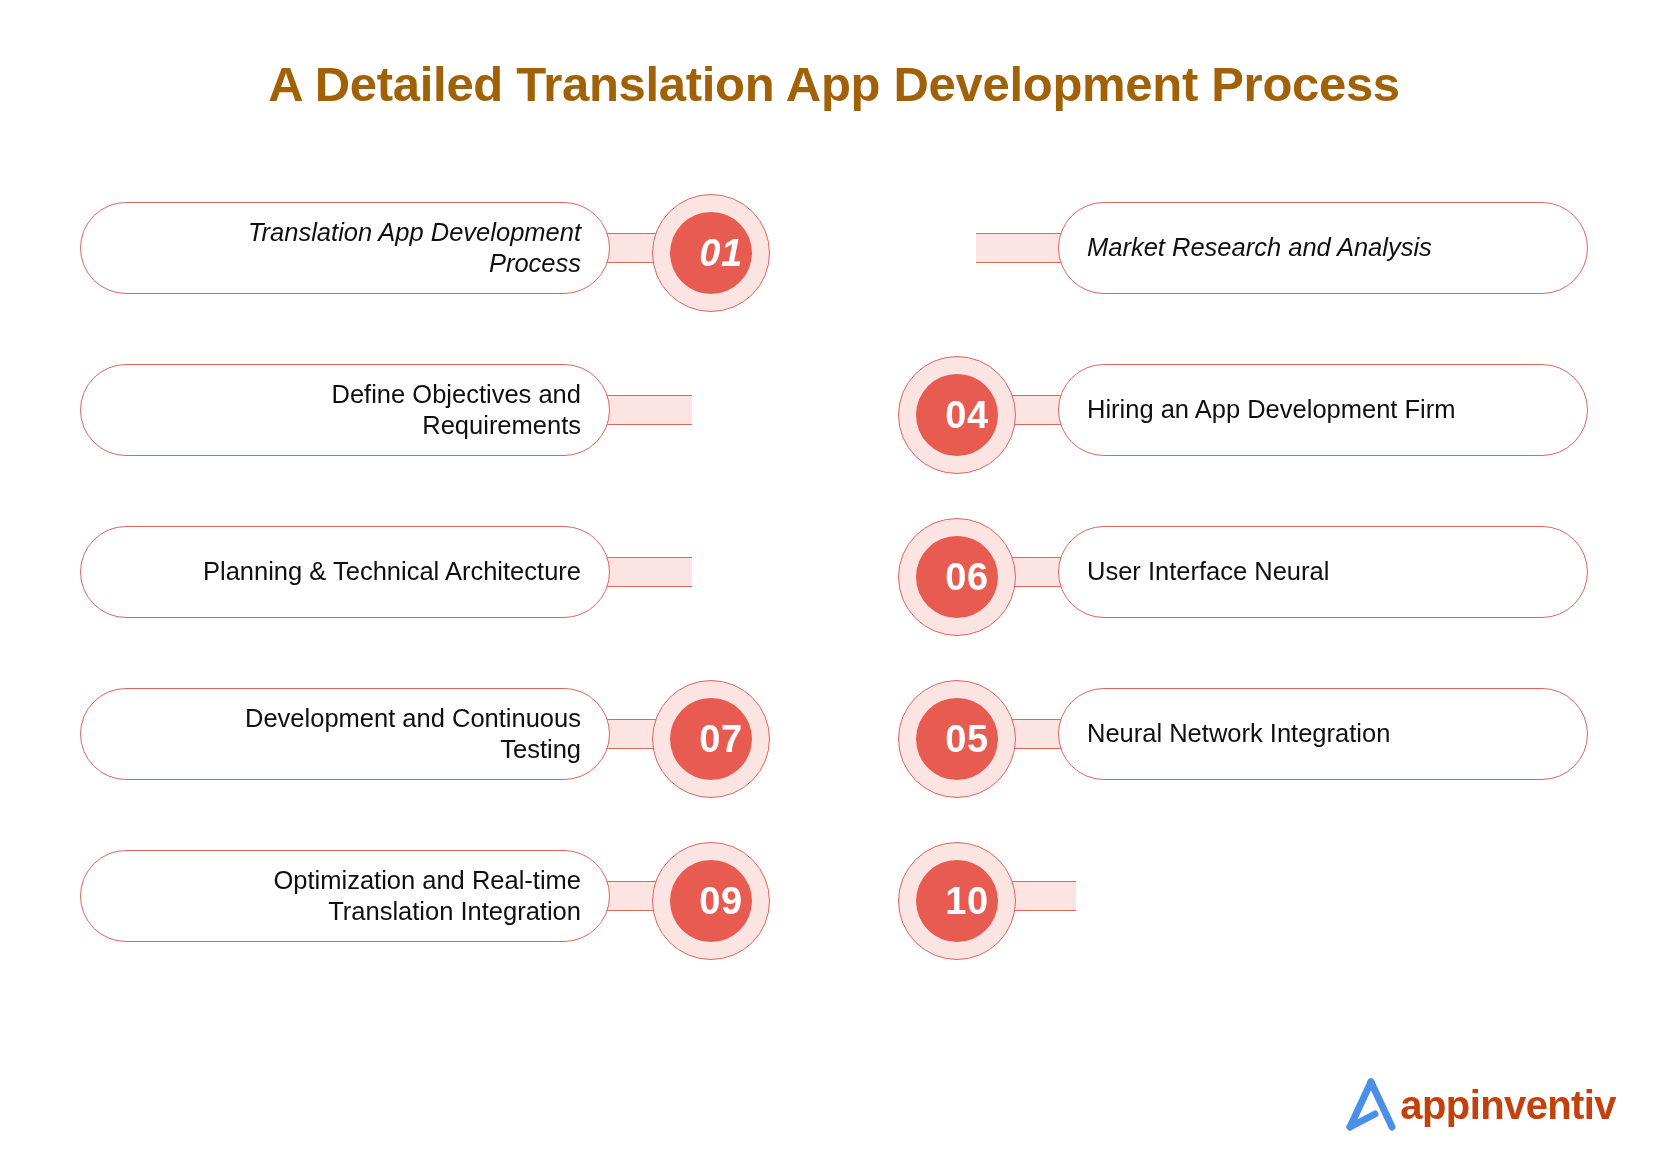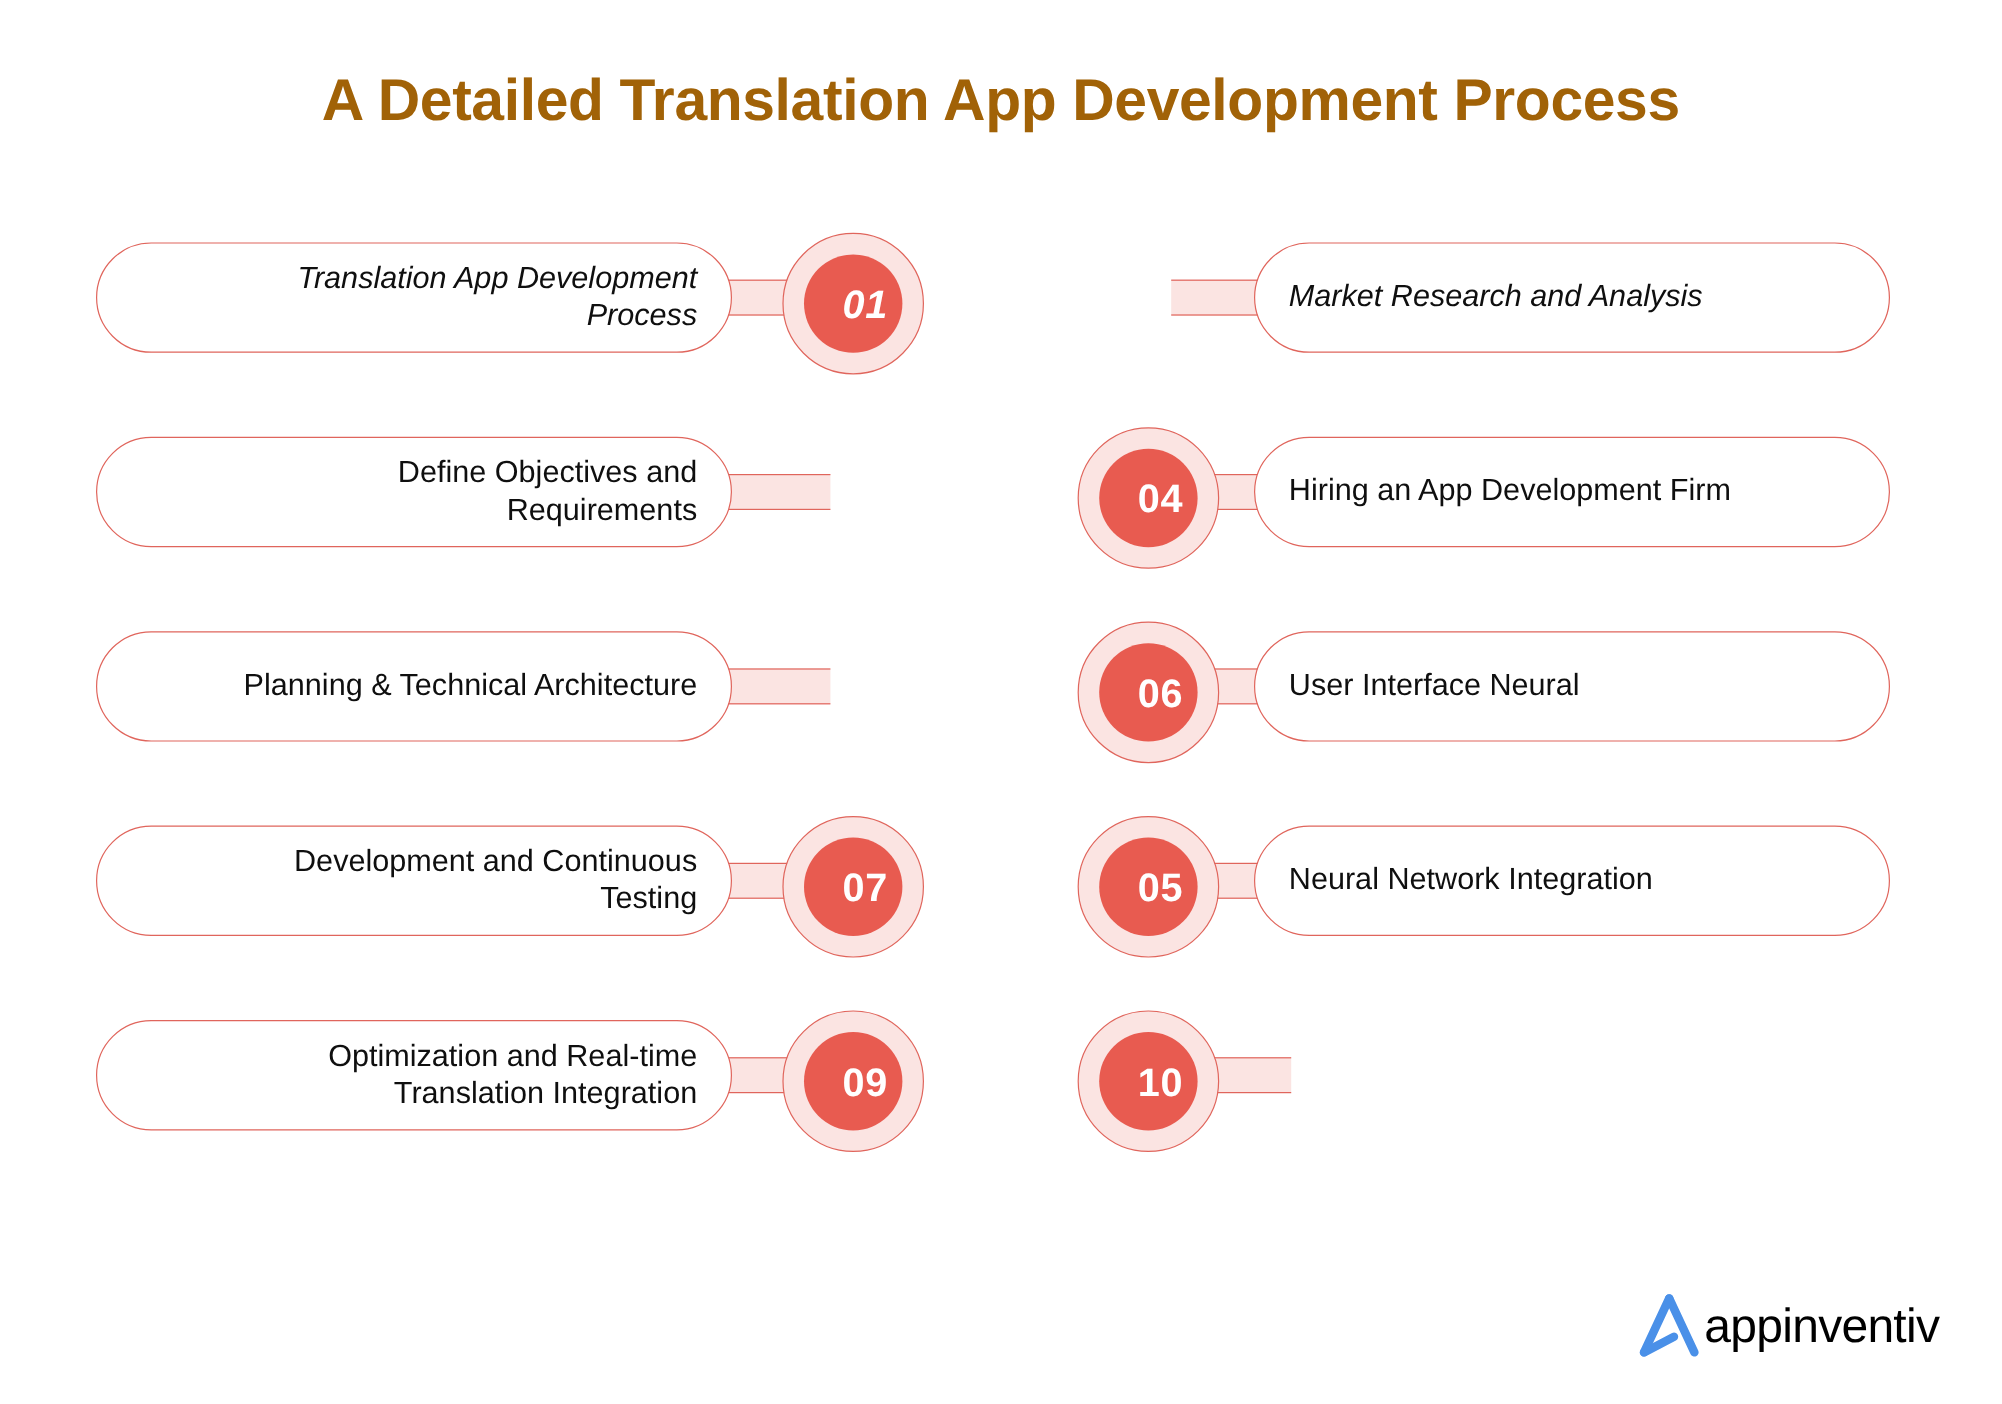--- a/index.html
+++ b/index.html
@@ -67,21 +67,21 @@
     height: 92px;
     box-sizing: border-box;
     border: 1.6px solid #e0655c;
     border-radius: 46px;
     background: #ffffff;
     display: flex;
     align-items: center;
     z-index: 3;
   }
   .step.left  .pill { left: 0;    width: 530px; justify-content: flex-end; }
-  .step.right .pill { right: 13px;   width: 530px; justify-content: flex-start; align-items: center; }
+  .step.right .pill { right: 0;   width: 530px; justify-content: flex-start; align-items: center; }
 
   .pill-label {
     font-size: 25.5px;
     line-height: 1.23;
     color: #0f0f0f;
     font-weight: 400;
     padding: 0 28px;
     white-space: pre-line;
   }
   .step.left  .pill-label { text-align: right; }
@@ -130,44 +130,44 @@
     width: 82px;
     height: 82px;
     border-radius: 50%;
     background: #e85b50;
     display: flex;
     align-items: center;
     justify-content: center;
   }
   .num {
     color: #ffffff;
-    font-size: 33px;
+    font-size: 38px;
     font-weight: bold;
     letter-spacing: 0.5px;
     line-height: 1;
     margin-left: 20px;
   }
 
   
   .logo {
     position: absolute;
     right: 52px;
     bottom: 36px;
     display: flex;
     align-items: center;
     gap: 2px;
     height: 58px;
   }
   .logo-mark { display: block; }
   .logo-text {
     font-size: 40px;
-    color: #000000;
+    color: #c2410c;
     letter-spacing: -0.6px;
     line-height: 1;
-    font-weight: 400;
+    font-weight: 700;
   }
 </style>
 </head>
 <body>
 
 <div id="page">
 
   <div class="title">A Detailed Translation App Development Process</div>
 
   <div class="rows">

